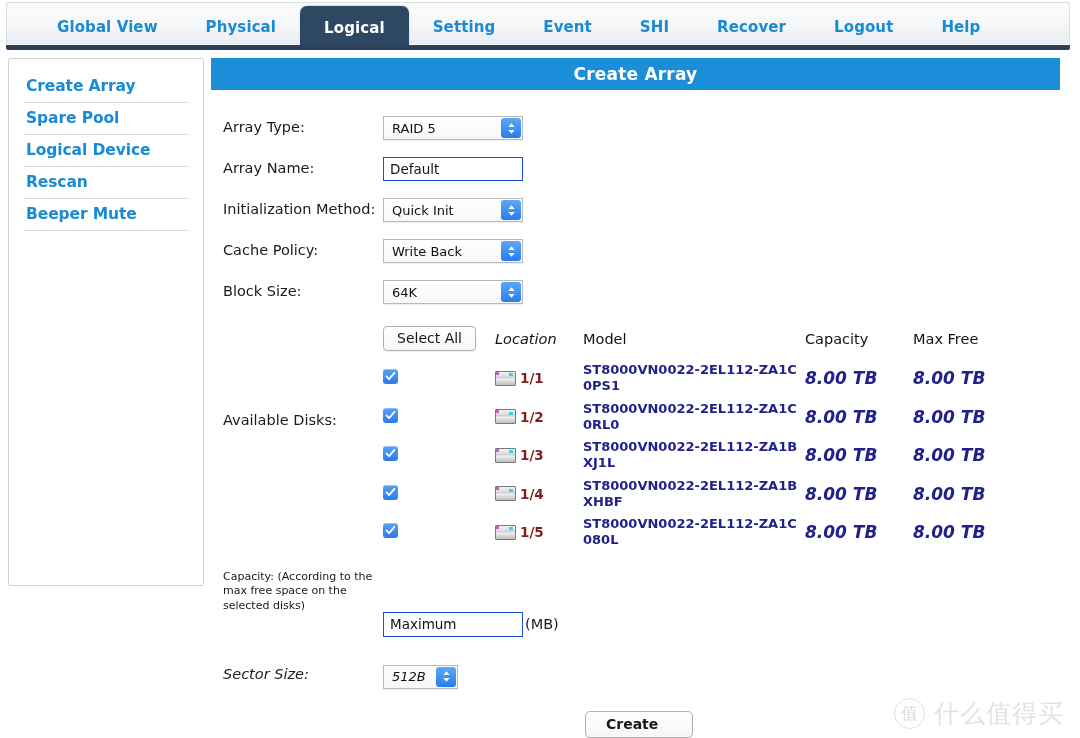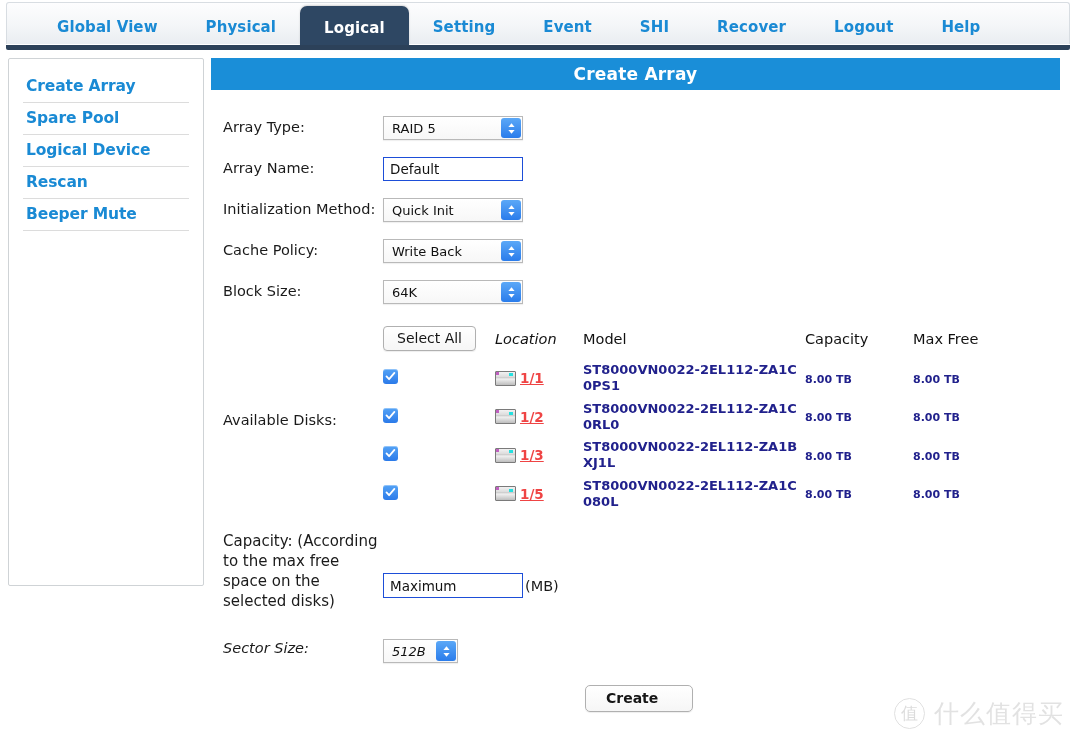--- a/index.html
+++ b/index.html
@@ -262,47 +262,47 @@
   .drive-ico::after {
     content: "";
     position: absolute;
     left: 0px; top: 0px;
     width: 3px; height: 3px;
     background: #c060c0;
   }
   .loc-txt {
     font-size: 13.5px;
     font-weight: bold;
-    color: #ef4444;
-    text-decoration: underline;
+    color: #7f1d1d;
   }
   .model-txt {
     font-size: 13px;
     font-weight: bold;
     color: #21218c;
     line-height: 1.25;
     max-width: 210px;
     word-break: break-all;
   }
   .cap-txt {
-    font-size: 11px;
+    font-size: 17px;
     font-weight: bold;
     color: #21218c;
+    font-style: italic;
   }
 
   
   .cap-row {
     display: flex;
     align-items: flex-start;
     margin-top: 16px;
   }
   .cap-label {
     width: 160px;
     flex-shrink: 0;
-    font-size: 15px;
+    font-size: 11px;
     color: #1a1a1a;
     line-height: 1.34;
   }
   .cap-ctrl {
     padding-top: 42px;
     display: flex;
     align-items: center;
   }
 
   .sector-row {
@@ -506,20 +506,34 @@
               <td><span class="cap-txt">8.00 TB</span></td>
               <td><span class="cap-txt">8.00 TB</span></td>
             </tr>
             <tr>
               <td><span class="chk"><svg width="11" height="11" viewBox="0 0 11 11">
                     <path d="M1.5 5.4 L4.1 8.2 L9.4 1.9" stroke="#fff" stroke-width="1.8" fill="none" stroke-linecap="round" stroke-linejoin="round"></path>
                   </svg></span></td>
               <td>
                 <span class="loc-cell">
                   <span class="drive-ico"></span>
+                  <span class="loc-txt">1/4</span>
+                </span>
+              </td>
+              <td><span class="model-txt">ST8000VN0022-2EL112-ZA1BXHBF</span></td>
+              <td><span class="cap-txt">8.00 TB</span></td>
+              <td><span class="cap-txt">8.00 TB</span></td>
+            </tr>
+            <tr>
+              <td><span class="chk"><svg width="11" height="11" viewBox="0 0 11 11">
+                    <path d="M1.5 5.4 L4.1 8.2 L9.4 1.9" stroke="#fff" stroke-width="1.8" fill="none" stroke-linecap="round" stroke-linejoin="round"></path>
+                  </svg></span></td>
+              <td>
+                <span class="loc-cell">
+                  <span class="drive-ico"></span>
                   <span class="loc-txt">1/5</span>
                 </span>
               </td>
               <td><span class="model-txt">ST8000VN0022-2EL112-ZA1C080L</span></td>
               <td><span class="cap-txt">8.00 TB</span></td>
               <td><span class="cap-txt">8.00 TB</span></td>
             </tr>
           </tbody>
       </table>
     </div>

